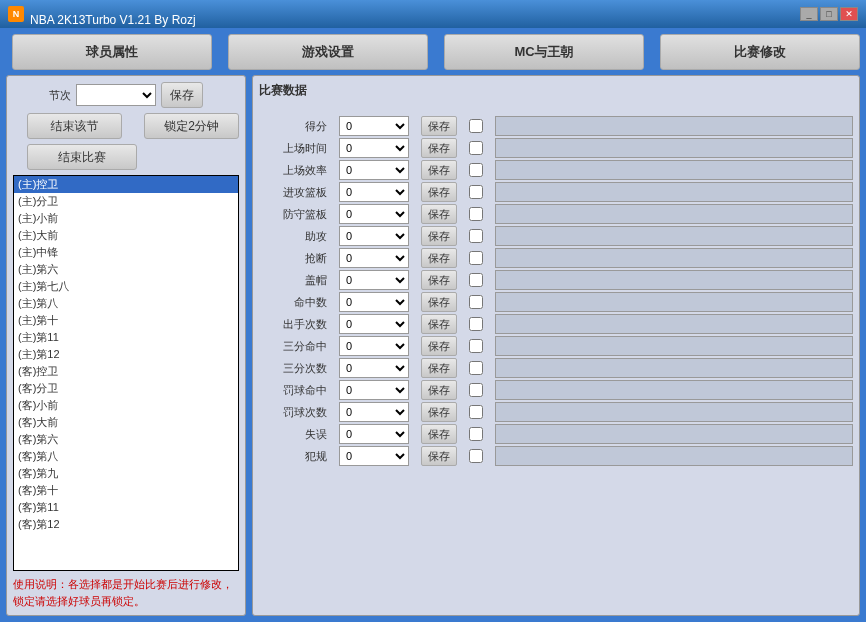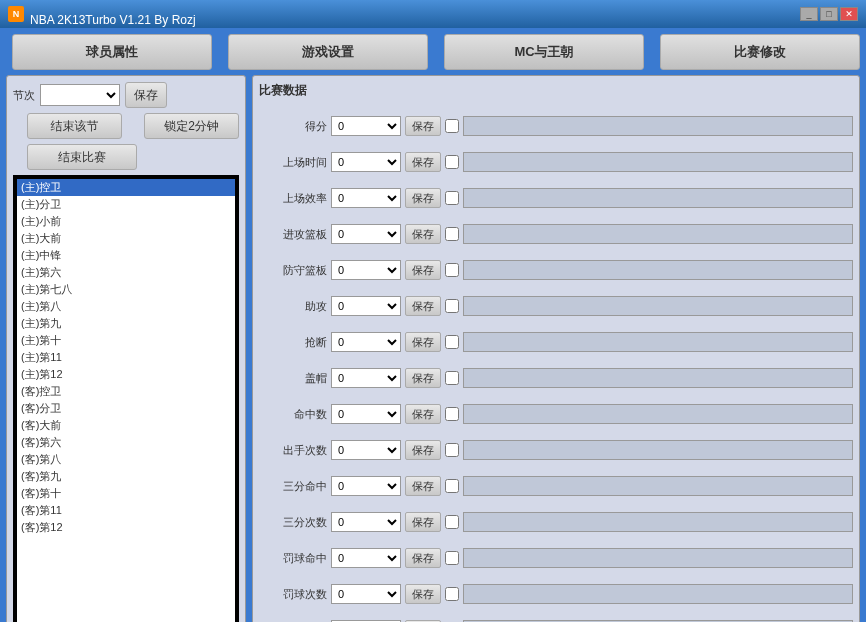--- a/index.html
+++ b/index.html
@@ -102,21 +102,21 @@
       flex-direction: column;
       gap: 5px;
     }
     .section-label {
       font-size: 12px;
       font-weight: bold;
       color: #333;
       margin-bottom: 2px;
     }
     .row { display: flex; align-items: center; gap: 5px; }
-    .small-label { font-size: 11px; color: #333; white-space: nowrap; }
+    .small-label { font-size: 11px; color: #333; white-space: nowrap; margin-left: 36px; }
 
     select.combo {
       height: 22px;
       font-size: 11px;
       border: 1px solid #999;
       background: white;
       padding: 0 2px;
     }
     .combo-jici { width: 80px; }
 
@@ -129,21 +129,21 @@
       font-size: 12px;
       color: #333;
       padding: 0 8px;
     }
 
     .btn-wide { width: 110px; margin-left: 14px; }
 
     #player-list {
       flex: 1;
       overflow-y: auto;
-      border: 4px solid #000000;
+      border: 1px solid #000000;
       background: white;
     }
     #player-list div {
       padding: 1px 4px;
       cursor: pointer;
       font-size: 11px;
       color: #333;
       white-space: nowrap;
     }
     #player-list div.selected { background: #316ac5; color: white; }
@@ -163,22 +163,22 @@
       padding: 6px;
       display: flex;
       flex-direction: column;
       gap: 3px;
     }
     #right-panel .section-label { margin-bottom: 14px; }
 
     .stat-row {
       display: flex;
       align-items: center;
-      gap: 4px;
-      margin-bottom: 16px;
+      gap: 12px;
+      margin-bottom: 2px;
     }
     .stat-label {
       width: 68px;
       font-size: 11px;
       color: #333;
       text-align: right;
     }
     .stat-combo {
       width: 70px;
       height: 20px;
@@ -265,26 +265,26 @@
 
       <div id="player-list">
       <div class="selected">(主)控卫</div>
           <div>(主)分卫</div>
           <div>(主)小前</div>
           <div>(主)大前</div>
           <div>(主)中锋</div>
           <div>(主)第六</div>
           <div>(主)第七八</div>
           <div>(主)第八</div>
-          <div>(主)第九</div>
           <div>(主)第十</div>
           <div>(主)第11</div>
           <div>(主)第12</div>
           <div>(客)控卫</div>
           <div>(客)分卫</div>
+          <div>(客)小前</div>
           <div>(客)大前</div>
           <div>(客)第六</div>
           <div>(客)第八</div>
           <div>(客)第九</div>
           <div>(客)第十</div>
           <div>(客)第11</div>
           <div>(客)第12</div>
         </div>
 
       <div class="usage-note">使用说明：各选择都是开始比赛后进行修改，锁定请选择好球员再锁定。</div>

